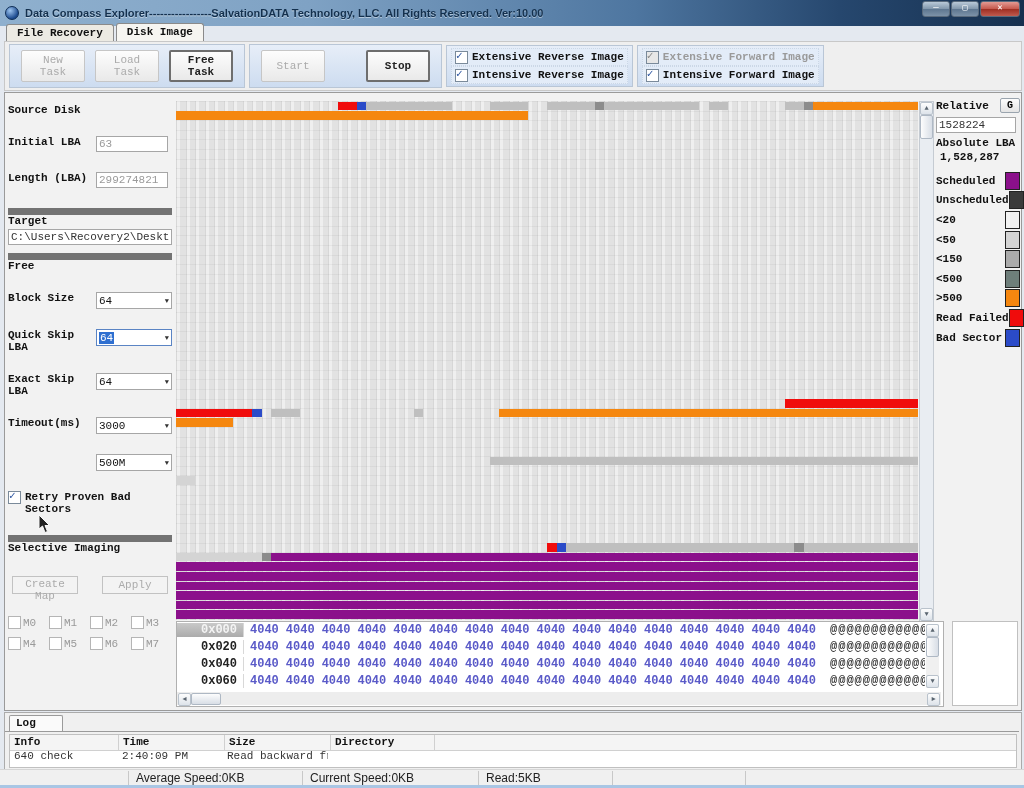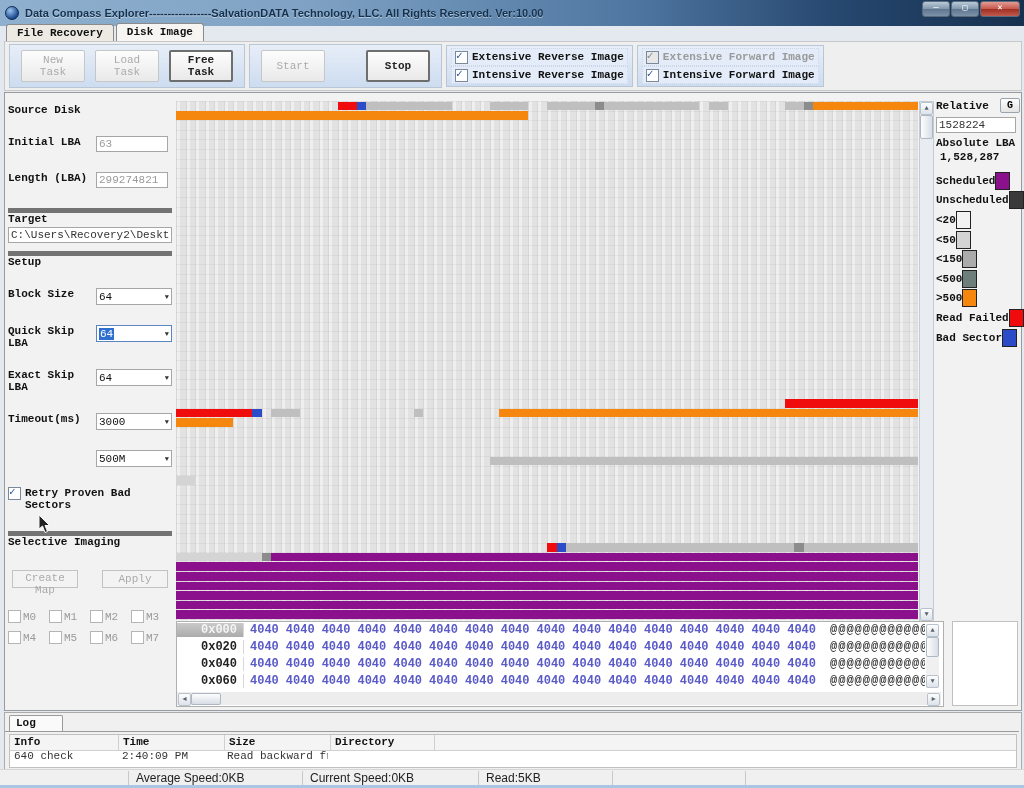--- a/index.html
+++ b/index.html
@@ -41,21 +41,21 @@
   .cb.disabled{background:#E7E7E7;}
   .cb.disabled::after{color:#8A8A8A;}
   .cbrow .cblabel{font-weight:bold;font-size:11px;white-space:nowrap;}
   .cbrow.disabled .cblabel{color:#9A9A9A;}
 
   
   .content{position:absolute;left:4px;top:92px;width:1016px;height:617px;background:#F2F2F2;border:1px solid #9A9A9A;}
 
   
   .sidebar{position:absolute;left:8px;top:100px;width:164px;height:600px;font-size:11px;}
-  .grp-title{font-weight:bold;margin:4px 0 2px 0;border-top:5px solid #737373;}
+  .grp-title{font-weight:bold;margin:4px 0 2px 0;border-top:7px solid #737373;}
   .frow{display:flex;margin:20px 0;}
   .flabel{font-weight:bold;width:88px;flex:0 0 auto;}
   .tinput{height:14px;border:1px solid #A6A6A6;background:#fff;font-family:inherit;font-size:11px;
     padding:0 2px;width:66px;color:#9A9A9A;}
   .pathinput{width:158px;color:#333;overflow:hidden;white-space:nowrap;}
   .combo{height:15px;border:1px solid #A6A6A6;background:#fff;display:flex;align-items:center;
     width:70px;padding:0 2px;position:relative;}
   .combo .val{flex:1;overflow:hidden;white-space:nowrap;}
   .combo .arrow{font-size:7px;color:#333;margin-left:2px;}
   .selhl{background:#2E6FD0;color:#fff;padding:0 1px;}
@@ -82,21 +82,21 @@
   .sb-thumb{position:absolute;background:linear-gradient(90deg,#FDFDFD,#D8DEE6);border:1px solid #AEB8C4;border-radius:2px;}
   .hthumb{background:linear-gradient(#FDFDFD,#D8DEE6);}
 
   
   .rightpanel{position:absolute;left:936px;top:100px;width:84px;height:520px;font-size:11px;}
   .rp-label{font-weight:bold;white-space:nowrap;overflow:hidden;}
   .gobtn{position:absolute;right:0;top:-2px;width:20px;height:15px;border:1px solid #9AA4AE;border-radius:2px;
     background:linear-gradient(#FDFDFD,#E4E4E4);font-family:inherit;font-size:10px;font-weight:bold;padding:0;}
   .rp-input{width:74px;height:14px;border:1px solid #A6A6A6;background:#fff;font-family:inherit;
     font-size:11px;color:#333;padding:0 2px;margin:2px 0 4px 0;}
-  .legend-item{display:flex;align-items:center;height:19.6px;}
+  .legend-item{display:flex;align-items:center;justify-content:space-between;height:19.6px;}
   .legend-label{font-weight:bold;white-space:nowrap;}
   .legend-swatch{width:13px;height:16px;border:1px solid #222;flex:0 0 auto;}
 
   
   .hexpanel{position:absolute;left:176px;top:621px;width:766px;height:84px;background:#fff;border:1px solid #B0B0B0;overflow:hidden;}
   .hexrows{position:absolute;left:0;top:0;width:748px;height:69px;overflow:hidden;}
   .hexrow{display:flex;align-items:center;height:16.8px;}
   .hexoff{width:60px;flex:0 0 auto;text-align:right;padding-right:6px;font-size:12px;font-weight:bold;color:#222;
     border-right:1px solid #D8D8D8;}
   .hexrow.sel .hexoff{background:linear-gradient(#C9C9C9,#ABABAB);color:#F4F4F4;}
@@ -182,21 +182,21 @@
   <div class="frow">
     <span class="flabel">Initial LBA</span>
     <input class="tinput" value="63" style="">
   </div>
   <div class="frow" style="margin-top:10px;">
     <span class="flabel">Length (LBA)</span>
     <input class="tinput" value="299274821" style="">
   </div>
   <div class="grp-title" style="margin-top:8px;">Target</div>
   <input class="tinput pathinput" value="C:\Users\Recovery2\Desktop\Demo" style="">
-  <div class="grp-title" style="margin-top:8px;">Setup</div>
+  <div class="grp-title" style="margin-top:8px;">Free</div>
   <div class="frow">
     <span class="flabel">Block Size</span>
     <div class="combo">
       <span class="val">64</span>
       <span class="arrow">▼</span>
     </div>
   </div>
   <div class="frow" style="margin-top:10px;">
     <span class="flabel">Quick Skip LBA</span>
     <div class="combo" style="border-color:#5A84C4;">

